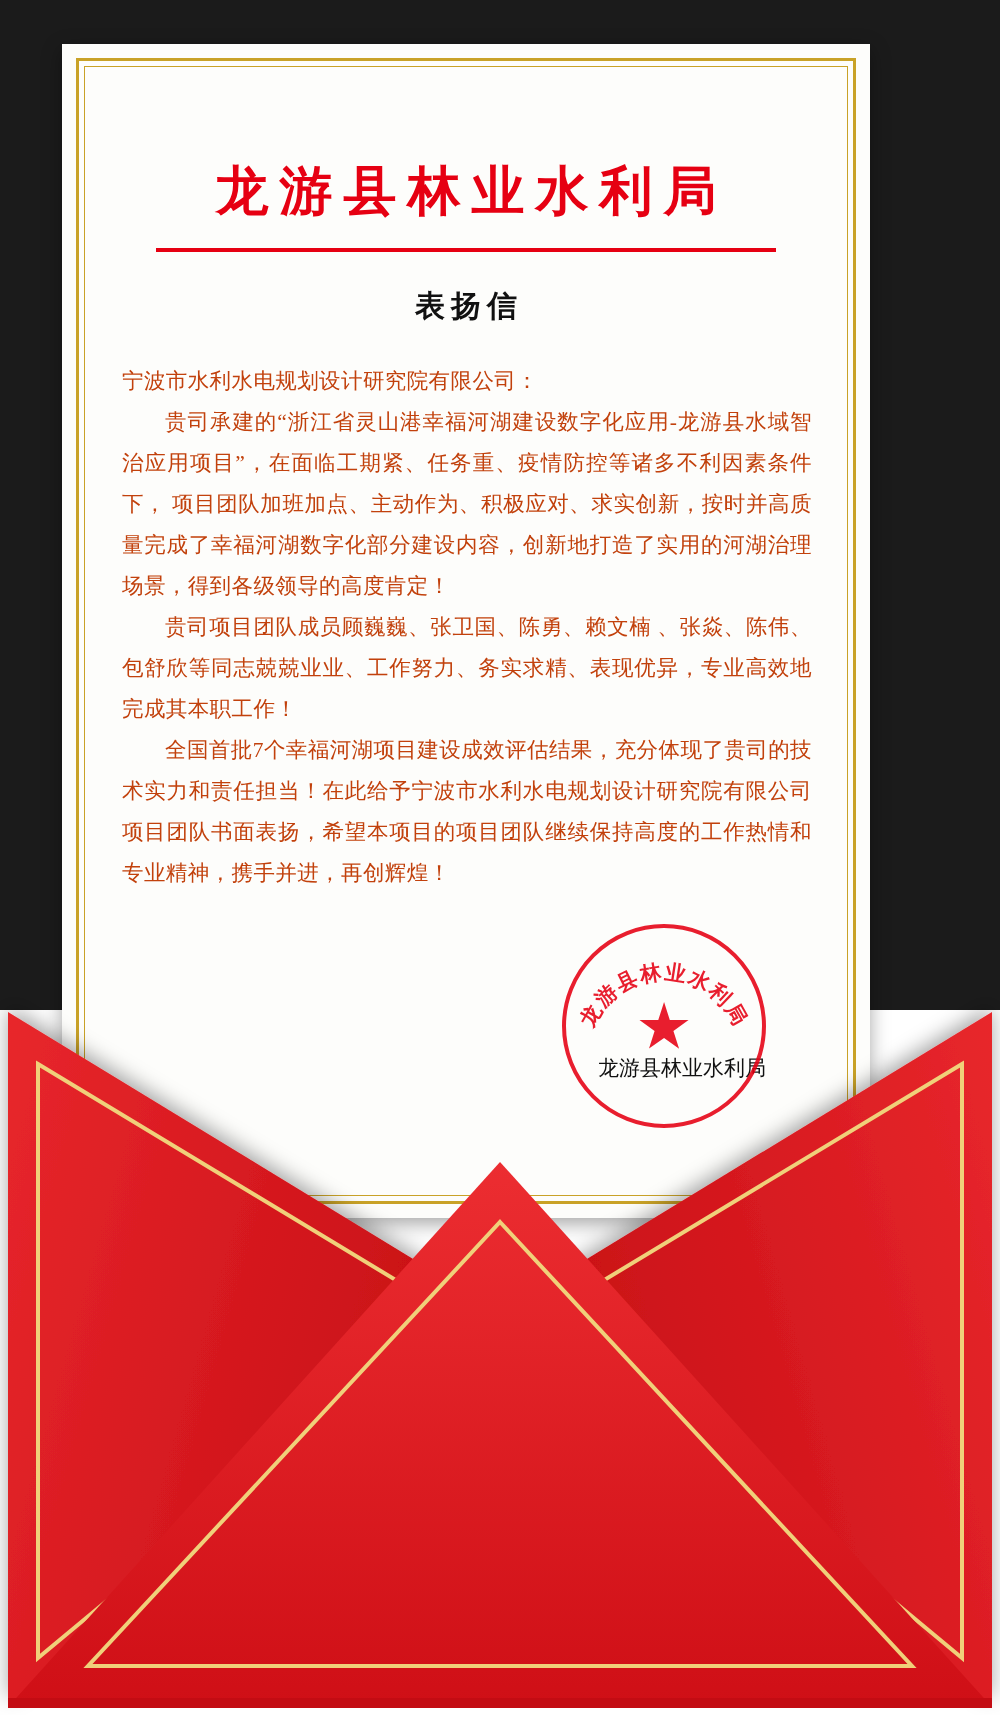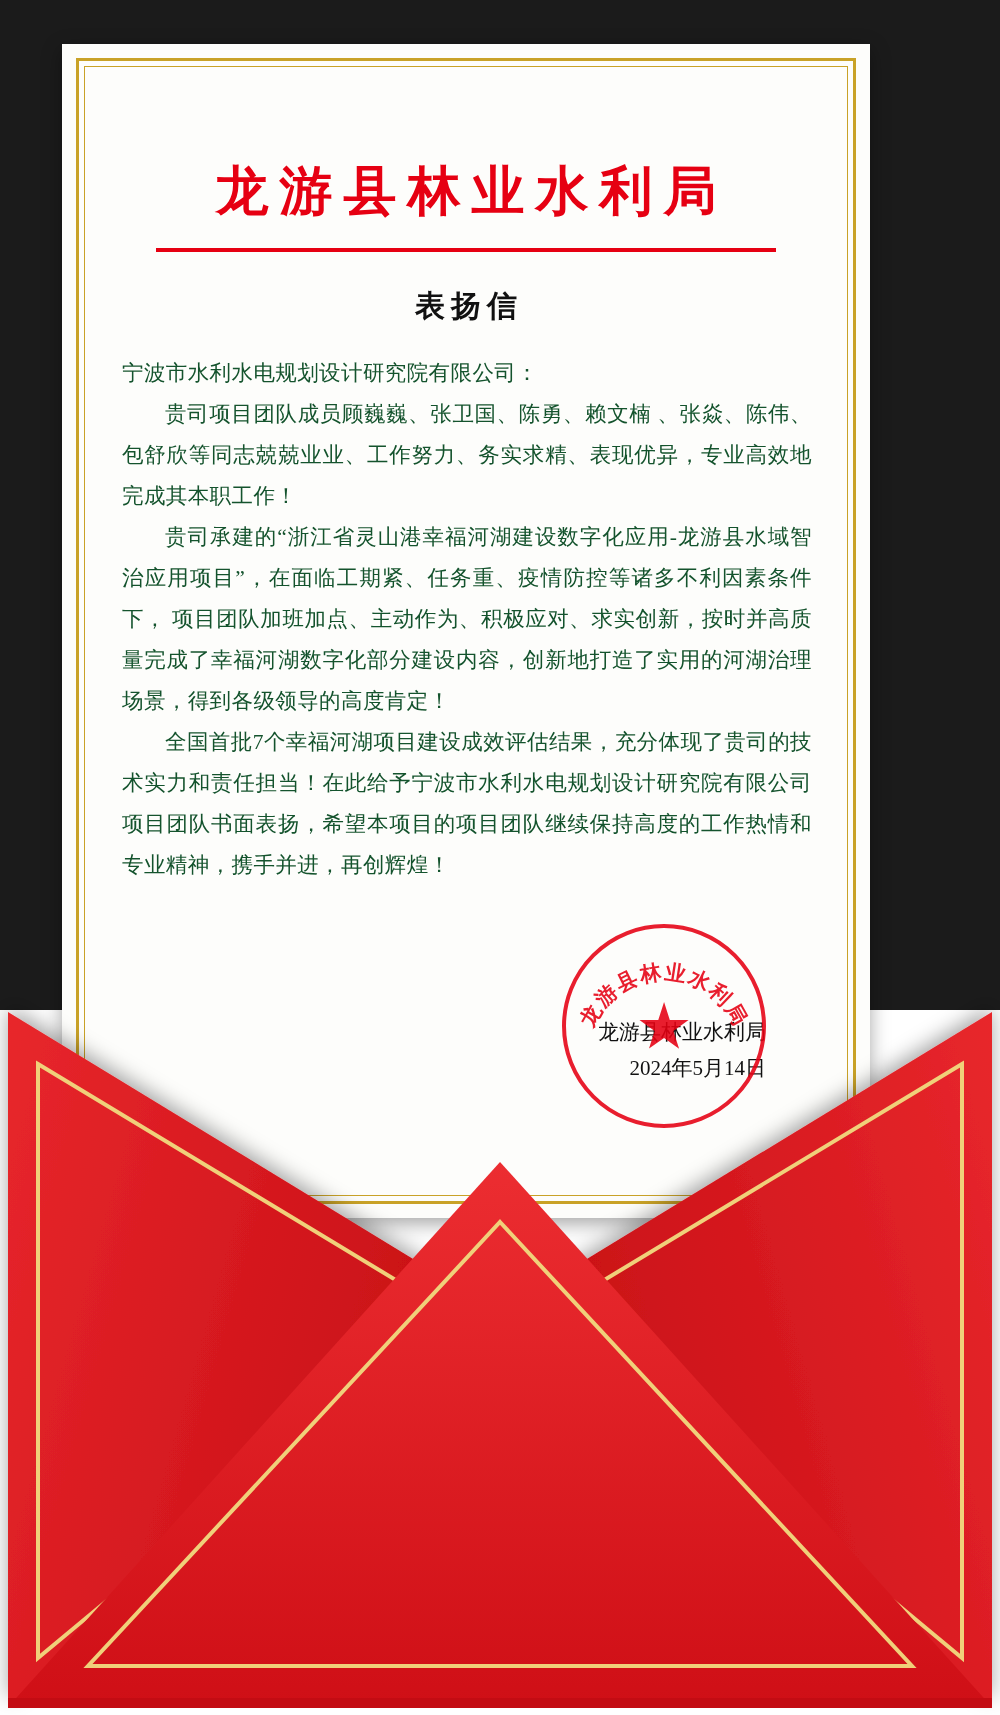--- a/index.html
+++ b/index.html
@@ -81,25 +81,25 @@
     margin-top: 34px;
     text-align: center;
     font-size: 30px;
     font-weight: bold;
     letter-spacing: 6px;
     color: #111;
     text-indent: 6px;
   }
 
   .body-text {
-    margin-top: 26px;
+    margin-top: 34px;
     padding: 0 12px 0 14px;
     font-size: 21.5px;
     line-height: 41px;
-    color: #14532d;
+    color: #c2410c;
     text-align: justify;
     letter-spacing: 0.4px;
   }
   .body-text p {
     margin: 0;
   }
   .body-text p.indent {
     text-indent: 2em;
   }
 
@@ -177,28 +177,27 @@
   <div class="letter-content">
 
     <div class="org-title">龙游县林业水利局</div>
 
     <div class="title-rule"></div>
 
     <div class="doc-title">表扬信</div>
 
     <div class="body-text">
       <p>宁波市水利水电规划设计研究院有限公司：</p>
+      <p class="indent">贵司承建的“浙江省灵山港幸福河湖建设数字化应用-龙游县水域智治应用项目”，在面临工期紧、任务重、疫情防控等诸多不利因素条件下， 项目团队加班加点、主动作为、积极应对、求实创新，按时并高质量完成了幸福河湖数字化部分建设内容，创新地打造了实用的河湖治理场景，得到各级领导的高度肯定！</p>
       <p class="indent">贵司项目团队成员顾巍巍、张卫国、陈勇、赖文楠 、张焱、陈伟、包舒欣等同志兢兢业业、工作努力、务实求精、表现优异，专业高效地完成其本职工作！</p>
-      <p class="indent">贵司承建的“浙江省灵山港幸福河湖建设数字化应用-龙游县水域智治应用项目”，在面临工期紧、任务重、疫情防控等诸多不利因素条件下， 项目团队加班加点、主动作为、积极应对、求实创新，按时并高质量完成了幸福河湖数字化部分建设内容，创新地打造了实用的河湖治理场景，得到各级领导的高度肯定！</p>
       <p class="indent">全国首批7个幸福河湖项目建设成效评估结果，充分体现了贵司的技术实力和责任担当！在此给予宁波市水利水电规划设计研究院有限公司项目团队书面表扬，希望本项目的项目团队继续保持高度的工作热情和专业精神，携手并进，再创辉煌！</p>
     </div>
 
     <div class="sign-block">
       <div>龙游县林业水利局</div>
-      <div>2024年5月14日</div>
     </div>
 
     <div class="stamp">
       <svg class="stamp-arc" viewBox="0 0 196 196">
         <defs>
           <path id="arcpath" d="M 24,110 A 76,76 0 0 1 172,110" fill="none"></path>
         </defs>
         <text>
           <textPath href="#arcpath" startOffset="50%" text-anchor="middle">龙游县林业水利局</textPath>
         </text>

